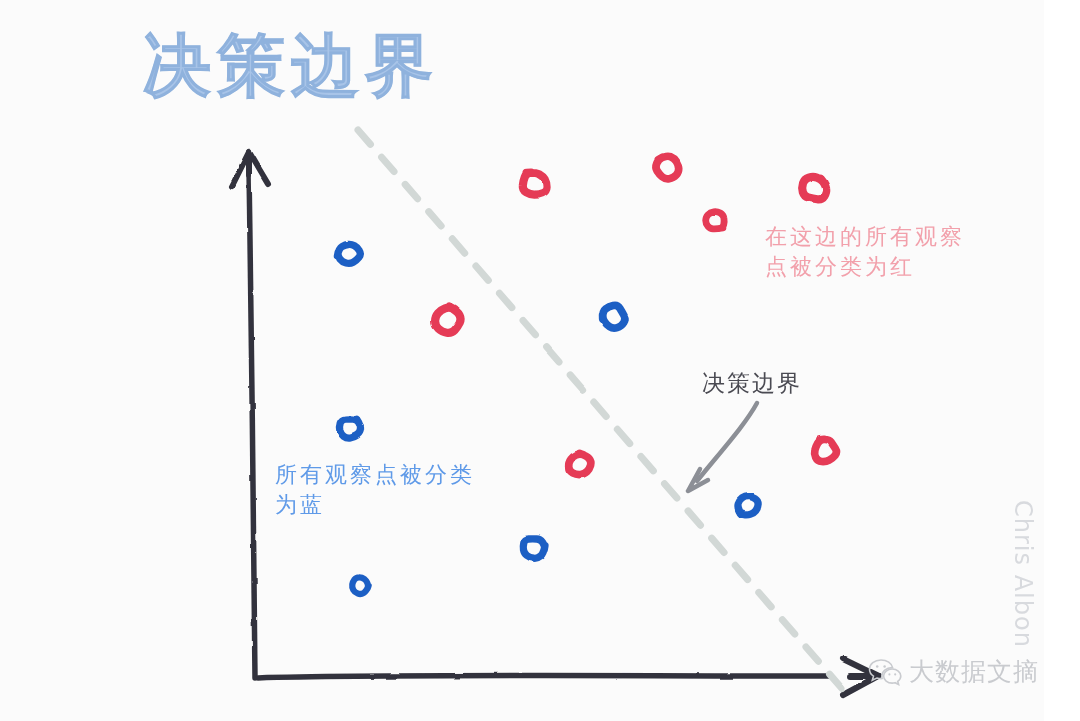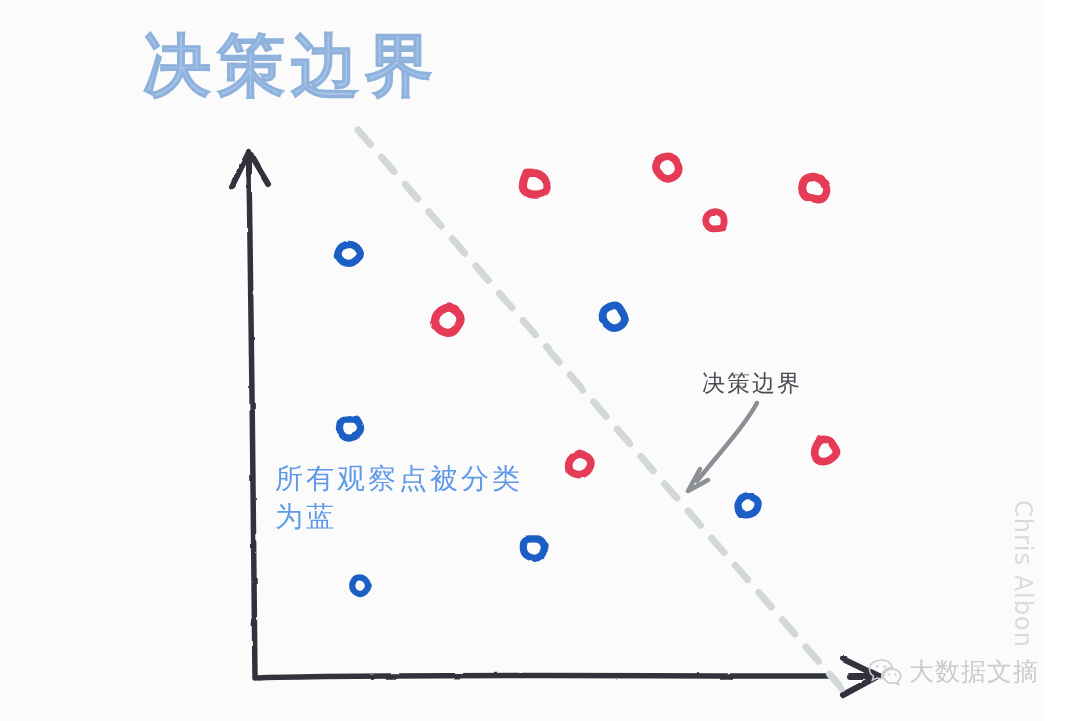--- a/index.html
+++ b/index.html
@@ -48,21 +48,21 @@
   #red-note {
     left: 765px;
     top: 222px;
     font-size: 22px;
     letter-spacing: 3px;
     color: #f2a0ab;
   }
   #blue-note {
     left: 275px;
     top: 460px;
-    font-size: 28px;
+    font-size: 22px;
     letter-spacing: 3px;
     color: #5f9ae8;
   }
   #boundary-label {
     left: 702px;
     top: 368px;
     font-size: 23px;
     letter-spacing: 2px;
     color: #4a4a52;
   }
@@ -171,20 +171,22 @@
         </g>
         <g>
           <path d="M368.6,585.6 Q366.7,591.2 363.8,592.9 Q361.0,594.6 357.8,593.6 Q354.7,592.6 353.3,589.9 Q351.9,587.2 352.3,584.5 Q352.7,581.9 354.4,579.6 Q356.1,577.3 359.1,577.3 Q362.0,577.2 364.2,578.9 Q366.3,580.6 367.4,583.1 Q368.6,585.6 367.6,588.4 Z" fill="none" stroke="#1f5fc4" stroke-width="6.3" stroke-linecap="round" stroke-linejoin="round"></path>
         </g>
       </g>
   </svg>
 
   <div class="txt" id="title-cn">决策边界</div>
 
 
+  <div class="txt" id="red-note">在这边的所有观察
+点被分类为红</div>
 
   <div class="txt" id="blue-note">所有观察点被分类
 为蓝</div>
 
   <div class="txt" id="boundary-label">决策边界</div>
 
   <div id="signature">Chris Albon</div>
 
   <div id="watermark">
     <svg width="34" height="28" viewBox="0 0 34 28">

